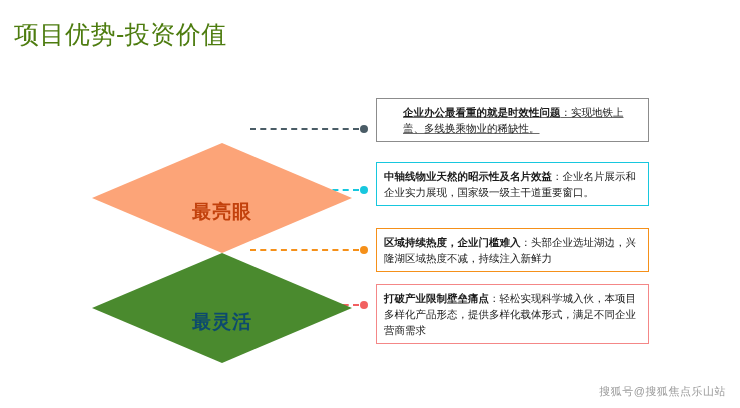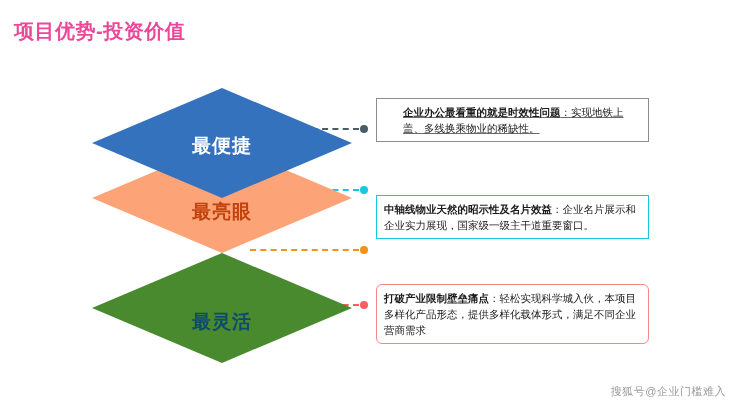--- a/index.html
+++ b/index.html
@@ -20,23 +20,23 @@
     width: 740px;
     height: 408px;
     background: #ffffff;
   }
 
   
   #page-title {
     position: absolute;
     left: 14px;
     top: 18px;
-    font-size: 20px;
-    font-weight: bold;
-    color: #ec4899;
+    font-size: 25px;
+    font-weight: normal;
+    color: #4d7c0f;
     letter-spacing: 0.5px;
     white-space: nowrap;
   }
 
   
   #diamond-stack {
     position: absolute;
     left: 92px;
     top: 88px;
     width: 260px;
@@ -153,24 +153,20 @@
       <div class="diamond-shape" style="background: rgb(74, 138, 46);"></div>
       <div class="diamond-label" style="color: #0c4a6e;">最灵活</div>
     </div>
 
 
     <div class="diamond-row" id="row-1">
       <div class="diamond-shape" style="background: rgb(252, 164, 120);"></div>
       <div class="diamond-label" style="color: #c2410c;">最亮眼</div>
     </div>
 
-    <div class="diamond-row" id="row-0">
-      <div class="diamond-shape" style="background: rgb(53, 114, 190);"></div>
-      <div class="diamond-label" style="color: rgb(255, 255, 255);">最便捷</div>
-    </div>
 
   </div>
 
   <div class="connector" id="connector-0">
     <div class="dash-line" style="border-top-color: rgb(74, 92, 102);"></div>
     <div class="dot" style="background: rgb(74, 92, 102);"></div>
   </div>
   <div class="connector" id="connector-1">
     <div class="dash-line" style="border-top-color: rgb(23, 199, 222);"></div>
     <div class="dot" style="background: rgb(23, 199, 222);"></div>
@@ -181,24 +177,27 @@
   </div>
   <div class="connector" id="connector-3">
     <div class="dash-line" style="border-top-color: rgb(242, 96, 96);"></div>
     <div class="dot" style="background: rgb(242, 96, 96);"></div>
   </div>
 
   <div class="callout" id="callout-0" style="border-color: rgb(140, 140, 140);">
     <span class="body" style="text-decoration: underline rgb(107, 107, 107); text-underline-offset: 1px;"><span class="lead">企业办公最看重的就是时效性问题</span><span class="sep">：</span><span class="rest">实现地铁上盖、多线换乘物业的稀缺性。</span></span>
   </div>
 
-  <div class="callout" id="callout-1" style="border-color: rgb(23, 199, 222); margin-top: 33px;">
+  <div class="callout" id="callout-1" style="border-color: rgb(23, 199, 222);">
     <span class="body"><span class="lead">中轴线物业天然的昭示性及名片效益</span><span class="sep">：</span><span class="rest">企业名片展示和企业实力展现，国家级一级主干道重要窗口。</span></span>
   </div>
 
-
-  <div class="callout" id="callout-3" style="border-color: rgb(244, 135, 135); border-radius: 6px;">
+  <div class="callout" id="callout-2" style="border-color: rgb(245, 144, 25);">
+    <span class="body"><span class="lead">区域持续热度，企业门槛难入</span><span class="sep">：</span><span class="rest">头部企业选址湖边，兴隆湖区域热度不减，持续注入新鲜力</span></span>
+  </div>
+
+  <div class="callout" id="callout-3" style="border-color: rgb(244, 135, 135);">
     <span class="body"><span class="lead">打破产业限制壁垒痛点</span><span class="sep">：</span><span class="rest">轻松实现科学城入伙，本项目多样化产品形态，提供多样化载体形式，满足不同企业营商需求</span></span>
   </div>
 
-  <div id="watermark" style="color: rgb(154, 154, 154);">搜狐号@企业门槛难入</div>
+  <div id="watermark" style="color: rgb(154, 154, 154);">搜狐号@搜狐焦点乐山站</div>
 
 </div>
 
 </body></html>

